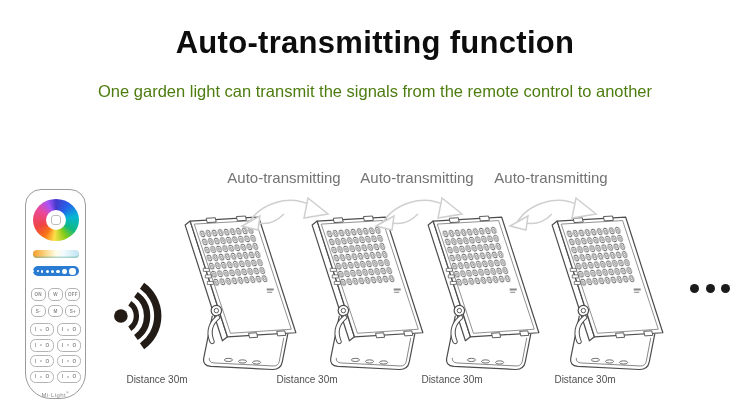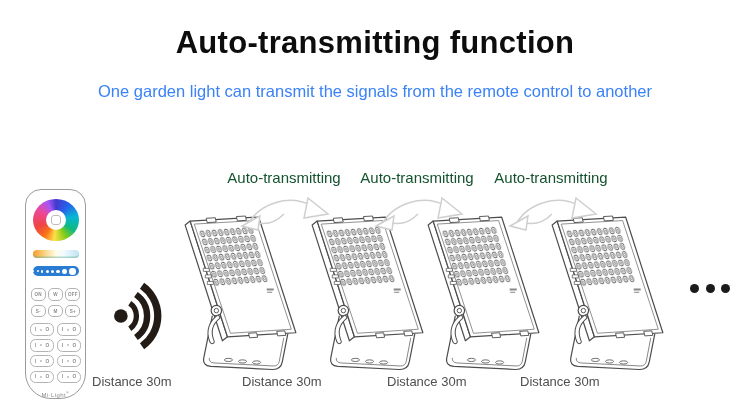--- a/index.html
+++ b/index.html
@@ -3,28 +3,28 @@
 <meta charset="utf-8">
 <style>
   html,body{margin:0;padding:0;background:#fff;}
   .stage{position:relative;width:750px;height:410px;background:#fff;overflow:hidden;
          font-family:"Liberation Sans",sans-serif;}
 
   
   .title{position:absolute;top:25px;left:0;width:100%;text-align:center;
          font-size:31px;font-weight:700;color:#0d0d0d;letter-spacing:.3px;}
   .desc{position:absolute;top:79px;left:0;width:100%;text-align:center;
-        font-size:16.5px;color:#3b82f6;line-height:24.5px;}
+        font-size:16.5px;color:#4d7c0f;line-height:24.5px;}
 
   
   .tlabel{position:absolute;top:169px;width:150px;text-align:center;
-          font-size:15px;color:#14532d;}
+          font-size:15px;color:#737373;}
   .tl1{left:209px}.tl2{left:342px}.tl3{left:476px}
-  .dlabel{position:absolute;top:374px;width:130px;text-align:left;
-          font-size:13px;color:#4f4f4f;}
+  .dlabel{position:absolute;top:374px;width:130px;text-align:center;
+          font-size:10px;color:#4f4f4f;}
   .dl1{left:92px}.dl2{left:242px}.dl3{left:387px}.dl4{left:520px}
 
   
   .remote{position:absolute;left:25px;top:189px;width:61px;height:210px;
           background:#fff;border:1.5px solid #9b9b9b;
           border-radius:16px 16px 26px 26px;box-sizing:border-box;
           display:flex;flex-direction:column;align-items:center;}
   .wheel{margin-top:9px;width:46px;height:46px;border-radius:50%;
          background:conic-gradient(from 0deg,#4338ca,#2563eb 40deg,#06b6d4 80deg,
                    #10b981 120deg,#84cc16 150deg,#fde047 185deg,#f97316 215deg,

